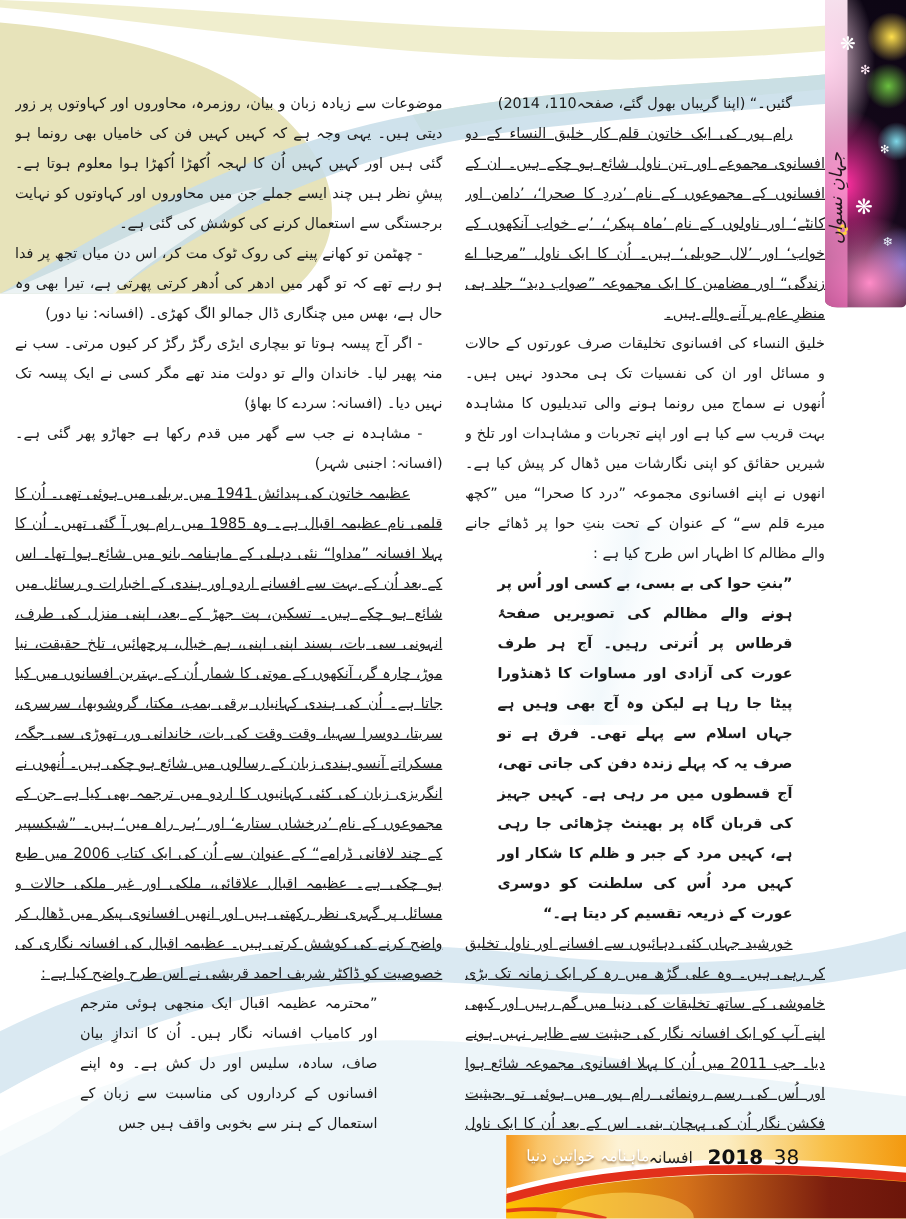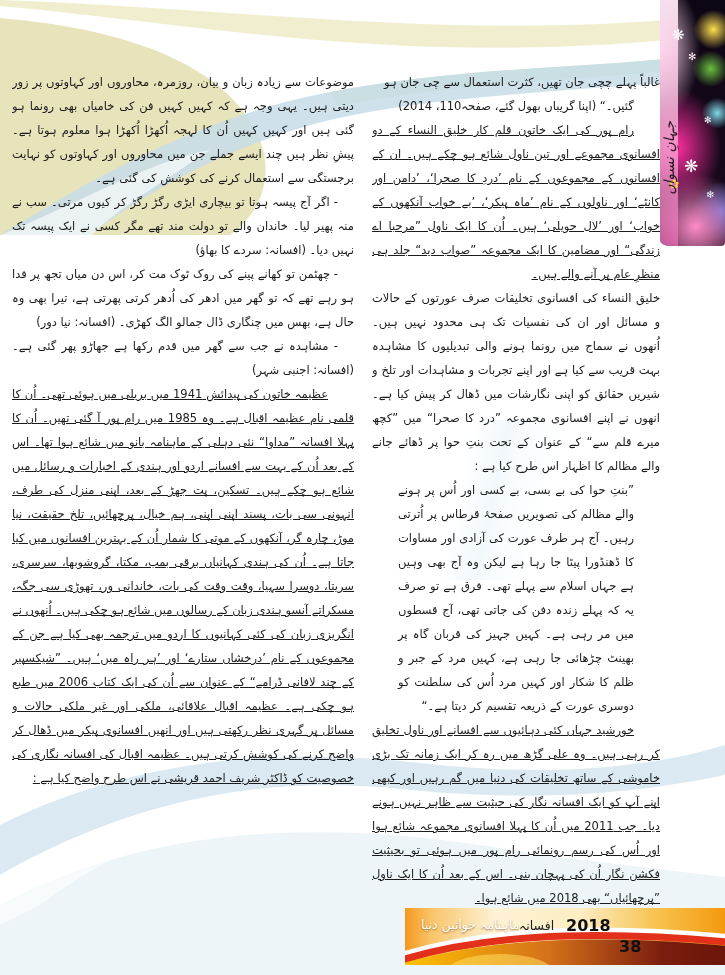--- a/index.html
+++ b/index.html
@@ -17,21 +17,21 @@
   
   .col{position:absolute;top:70px;height:845px;overflow:hidden;direction:rtl;
        text-align:justify;color:#1b1b1b;font-size:11.5px;line-height:24px;}
   .col-left{left:12px;width:342px;}
   .col-right{left:372px;width:288px;}
   .col p{margin:0;}
   .col p.para{text-indent:26px;text-decoration:underline;}
   .col p.plain{text-indent:0;}
   .col p.citation{text-align:center;text-indent:0;}
   .col p.dialogue{text-indent:16px;}
-  .col p.quote{padding:0 26px;}
+  .col p.quote{padding:0 26px;font-weight:bold;}
   .col p.quote2{padding:0 52px;}
 
   
   .sidebar{position:absolute;left:660px;top:0;width:65px;height:246px;overflow:hidden;
     border-bottom-left-radius:10px 6px;border-bottom-right-radius:4px;
     background:
       radial-gradient(28px 28px at 82% 12%,#ffe04d 0%,rgba(255,224,77,0) 70%),
       radial-gradient(26px 26px at 78% 28%,#6abf3f 0%,rgba(106,191,63,0) 70%),
       radial-gradient(22px 22px at 88% 46%,#7fd8e8 0%,rgba(127,216,232,0) 70%),
       radial-gradient(60px 80px at 25% 60%,#ff2fa0 0%,rgba(255,47,160,0) 75%),
@@ -46,28 +46,28 @@
     letter-spacing:1px;white-space:nowrap;direction:rtl;}
   .flower{position:absolute;line-height:1;}
   .f1{left:12px;top:28px;font-size:15px;color:#ffffff;}
   .f2{left:28px;top:52px;font-size:10px;color:#ffe9f5;}
   .f3{left:44px;top:116px;font-size:9px;color:#ffffff;}
   .f4{left:24px;top:158px;font-size:17px;color:#ffffff;}
   .f5{left:9px;top:178px;font-size:12px;color:#ffd23f;}
   .f6{left:46px;top:190px;font-size:10px;color:#eaf6ff;}
 
   
-  .footer{position:absolute;left:405px;top:908px;width:320px;height:57px;overflow:hidden;
+  .footer{position:absolute;left:405px;top:908px;width:320px;height:67px;overflow:hidden;
     background:linear-gradient(to right,#f5971b 0%,#f9c468 8%,#fdf2d4 28%,#fcedc2 55%,#f8c049 80%,#f3990f 100%);}
   .footer svg{position:absolute;left:0;top:0;}
   .f-txt{position:absolute;white-space:nowrap;direction:rtl;}
   .f-mag{left:16px;top:9px;color:#ffffff;font-size:12.5px;text-shadow:0 1px 2px rgba(110,55,0,.65);}
   .f-month{left:114px;top:10px;color:#1e1e1e;font-size:12.5px;}
   .f-year{left:161px;top:8px;color:#101010;font-size:16px;font-weight:bold;direction:ltr;}
-  .f-num{left:214px;top:8px;color:#101010;font-size:16px;font-weight:bold;direction:ltr;margin-top:21px;}
+  .f-num{left:214px;top:8px;color:#101010;font-size:16px;font-weight:normal;direction:ltr;}
 </style>
 </head>
 <body>
 
 <div class="page">
 
   <svg class="waves waves-top" width="725" height="235" viewBox="0 0 725 235">
     <path d="M0,6 C220,26 420,70 725,34 L725,14 C480,44 240,8 0,0 Z" fill="#ECEAC2" opacity="0.8"></path>
     <path d="M0,18 C140,30 230,70 260,140 C275,180 258,215 230,235 L0,235 Z" fill="#E7E3BA"></path>
     <path d="M330,92 C480,64 600,70 725,52 L725,64 C590,82 470,80 338,106 Z" fill="#DBE6C6"></path>
@@ -88,34 +88,34 @@
     <span class="flower f1">❋</span>
     <span class="flower f2">✻</span>
     <span class="flower f3">✻</span>
     <span class="flower f4">❋</span>
     <span class="flower f5">✿</span>
     <span class="flower f6">❄</span>
     <span class="side-label">جہانِ نسواں</span>
   </div>
 
   <div class="col col-right">
-      <p class="plain">غالباً پہلے چچی جان تھیں، کثرت استعمال سے چی جان ہو</p>
       <p class="citation">گئیں۔“ (اپنا گریباں بھول گئے، صفحہ110، 2014)</p>
       <p class="para">رام پور کی ایک خاتون قلم کار خلیق النساء کے دو افسانوی مجموعے اور تین ناول شائع ہو چکے ہیں۔ ان کے افسانوں کے مجموعوں کے نام ’دردِ کا صحرا‘، ’دامن اور کانٹے‘ اور ناولوں کے نام ’ماہ پیکر‘، ’بے خواب آنکھوں کے خواب‘ اور ’لال حویلی‘ ہیں۔ اُن کا ایک ناول ”مرحبا اے زندگی“ اور مضامین کا ایک مجموعہ ”صواب دید“ جلد ہی منظرِ عام پر آنے والے ہیں۔</p>
       <p class="plain">خلیق النساء کی افسانوی تخلیقات صرف عورتوں کے حالات و مسائل اور ان کی نفسیات تک ہی محدود نہیں ہیں۔ اُنھوں نے سماج میں رونما ہونے والی تبدیلیوں کا مشاہدہ بہت قریب سے کیا ہے اور اپنے تجربات و مشاہدات اور تلخ و شیریں حقائق کو اپنی نگارشات میں ڈھال کر پیش کیا ہے۔ انھوں نے اپنے افسانوی مجموعہ ”درد کا صحرا“ میں ”کچھ میرے قلم سے“ کے عنوان کے تحت بنتِ حوا پر ڈھائے جانے والے مظالم کا اظہار اس طرح کیا ہے :</p>
       <p class="quote">”بنتِ حوا کی بے بسی، بے کسی اور اُس پر ہونے والے مظالم کی تصویریں صفحۂ قرطاس پر اُترتی رہیں۔ آج ہر طرف عورت کی آزادی اور مساوات کا ڈھنڈورا پیٹا جا رہا ہے لیکن وہ آج بھی وہیں ہے جہاں اسلام سے پہلے تھی۔ فرق ہے تو صرف یہ کہ پہلے زندہ دفن کی جاتی تھی، آج قسطوں میں مر رہی ہے۔ کہیں جہیز کی قربان گاہ پر بھینٹ چڑھائی جا رہی ہے، کہیں مرد کے جبر و ظلم کا شکار اور کہیں مرد اُس کی سلطنت کو دوسری عورت کے ذریعہ تقسیم کر دیتا ہے۔“</p>
       <p class="para">خورشید جہاں کئی دہائیوں سے افسانے اور ناول تخلیق کر رہی ہیں۔ وہ علی گڑھ میں رہ کر ایک زمانہ تک بڑی خاموشی کے ساتھ تخلیقات کی دنیا میں گم رہیں اور کبھی اپنے آپ کو ایک افسانہ نگار کی حیثیت سے ظاہر نہیں ہونے دیا۔ جب 2011 میں اُن کا پہلا افسانوی مجموعہ شائع ہوا اور اُس کی رسم رونمائی رام پور میں ہوئی تو بحیثیت فکشن نگار اُن کی پہچان بنی۔ اس کے بعد اُن کا ایک ناول ”پرچھائیاں“ بھی 2018 میں شائع ہوا۔</p>
       <p class="plain">خورشید جہاں کو ہر طبقہ کی مسلم خواتین کی نفسیات، عادات اور مزاج سے گہری واقفیت ہے۔ انھوں نے عورتوں کے ہر خوش گوار و ناخوش گوار روپ کو پیش کرنے کی کوشش کی ہے۔ عورتوں کے حالات و مسائل کے ساتھ انھوں نے جنسی بے راہ روی، رشتوں کی پامالی، توہم پرستی، حسد و لالچ جیسے موضوعات کو بھی اپنی نگارشات کے ذریعہ اُبھارنے کی کوشش کی ہے۔ وہ</p>
     </div>
   <div class="col col-left">
       <p class="plain">موضوعات سے زیادہ زبان و بیان، روزمرہ، محاوروں اور کہاوتوں پر زور دیتی ہیں۔ یہی وجہ ہے کہ کہیں کہیں فن کی خامیاں بھی رونما ہو گئی ہیں اور کہیں کہیں اُن کا لہجہ اُکھڑا اُکھڑا ہوا معلوم ہوتا ہے۔ پیشِ نظر ہیں چند ایسے جملے جن میں محاوروں اور کہاوتوں کو نہایت برجستگی سے استعمال کرنے کی کوشش کی گئی ہے۔</p>
+      <p class="dialogue">- چھٹمن تو کھانے پینے کی روک ٹوک مت کر، اس دن میاں تجھ پر فدا ہو رہے تھے کہ تو گھر میں ادھر کی اُدھر کرتی پھرتی ہے، تیرا بھی وہ حال ہے، بھس میں چنگاری ڈال جمالو الگ کھڑی۔ (افسانہ: نیا دور)</p>
       <p class="dialogue">- اگر آج پیسہ ہوتا تو بیچاری ایڑی رگڑ رگڑ کر کیوں مرتی۔ سب نے منہ پھیر لیا۔ خاندان والے تو دولت مند تھے مگر کسی نے ایک پیسہ تک نہیں دیا۔ (افسانہ: سردے کا بھاؤ)</p>
-      <p class="dialogue">- چھٹمن تو کھانے پینے کی روک ٹوک مت کر، اس دن میاں تجھ پر فدا ہو رہے تھے کہ تو گھر میں ادھر کی اُدھر کرتی پھرتی ہے، تیرا بھی وہ حال ہے، بھس میں چنگاری ڈال جمالو الگ کھڑی۔ (افسانہ: نیا دور)</p>
       <p class="dialogue">- مشاہدہ نے جب سے گھر میں قدم رکھا ہے جھاڑو پھر گئی ہے۔ (افسانہ: اجنبی شہر)</p>
       <p class="para">عظیمہ خاتون کی پیدائش 1941 میں بریلی میں ہوئی تھی۔ اُن کا قلمی نام عظیمہ اقبال ہے۔ وہ 1985 میں رام پور آ گئی تھیں۔ اُن کا پہلا افسانہ ”مداوا“ نئی دہلی کے ماہنامہ بانو میں شائع ہوا تھا۔ اس کے بعد اُن کے بہت سے افسانے اردو اور ہندی کے اخبارات و رسائل میں شائع ہو چکے ہیں۔ تسکین، پت جھڑ کے بعد، اپنی منزل کی طرف، انہونی سی بات، پسند اپنی اپنی، ہم خیال، پرچھائیں، تلخ حقیقت، نیا موڑ، چارہ گر، آنکھوں کے موتی کا شمار اُن کے بہترین افسانوں میں کیا جاتا ہے۔ اُن کی ہندی کہانیاں برقی بمب، مکتا، گروشوبھا، سرسری، سریتا، دوسرا سہیا، وقت وقت کی بات، خاندانی ور، تھوڑی سی جگہ، مسکراتے آنسو ہندی زبان کے رسالوں میں شائع ہو چکی ہیں۔ اُنھوں نے انگریزی زبان کی کئی کہانیوں کا اردو میں ترجمہ بھی کیا ہے جن کے مجموعوں کے نام ’درخشاں ستارے‘ اور ’ہر راہ میں‘ ہیں۔ ”شیکسپیر کے چند لافانی ڈرامے“ کے عنوان سے اُن کی ایک کتاب 2006 میں طبع ہو چکی ہے۔ عظیمہ اقبال علاقائی، ملکی اور غیر ملکی حالات و مسائل پر گہری نظر رکھتی ہیں اور انھیں افسانوی پیکر میں ڈھال کر واضح کرنے کی کوشش کرتی ہیں۔ عظیمہ اقبال کی افسانہ نگاری کی خصوصیت کو ڈاکٹر شریف احمد قریشی نے اس طرح واضح کیا ہے :</p>
+      <p class="quote2">”محترمہ عظیمہ اقبال ایک منجھی ہوئی مترجم اور کامیاب افسانہ نگار ہیں۔ اُن کا اندازِ بیان صاف، سادہ، سلیس اور دل کش ہے۔ وہ اپنے افسانوں کے کرداروں کی مناسبت سے زبان کے استعمال کے ہنر سے بخوبی واقف ہیں جس</p>
     </div>
 
   <div class="footer">
     <svg width="320" height="67" viewBox="0 0 320 67" preserveAspectRatio="none">
       <defs>
         <linearGradient id="gmaroon" x1="0" y1="0" x2="1" y2="0">
           <stop offset="0" stop-color="#FFC400"></stop>
           <stop offset="0.45" stop-color="#D4711A"></stop>
           <stop offset="0.8" stop-color="#7A1D0E"></stop>
           <stop offset="1" stop-color="#6B150A"></stop>

